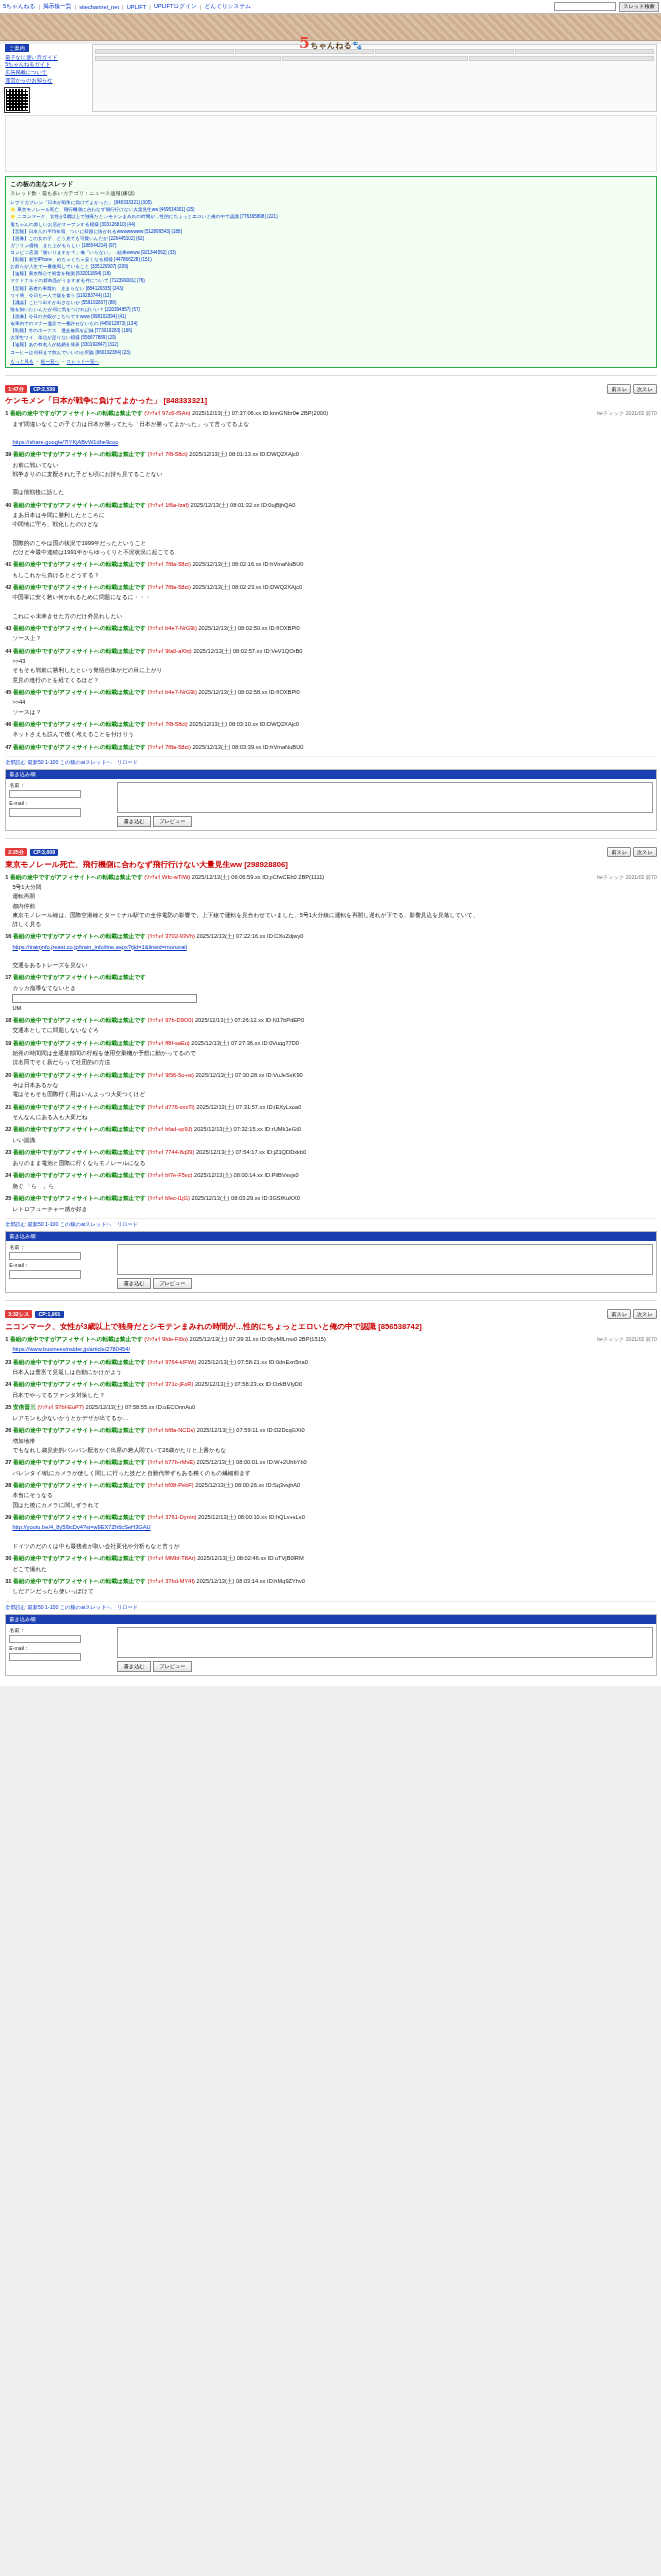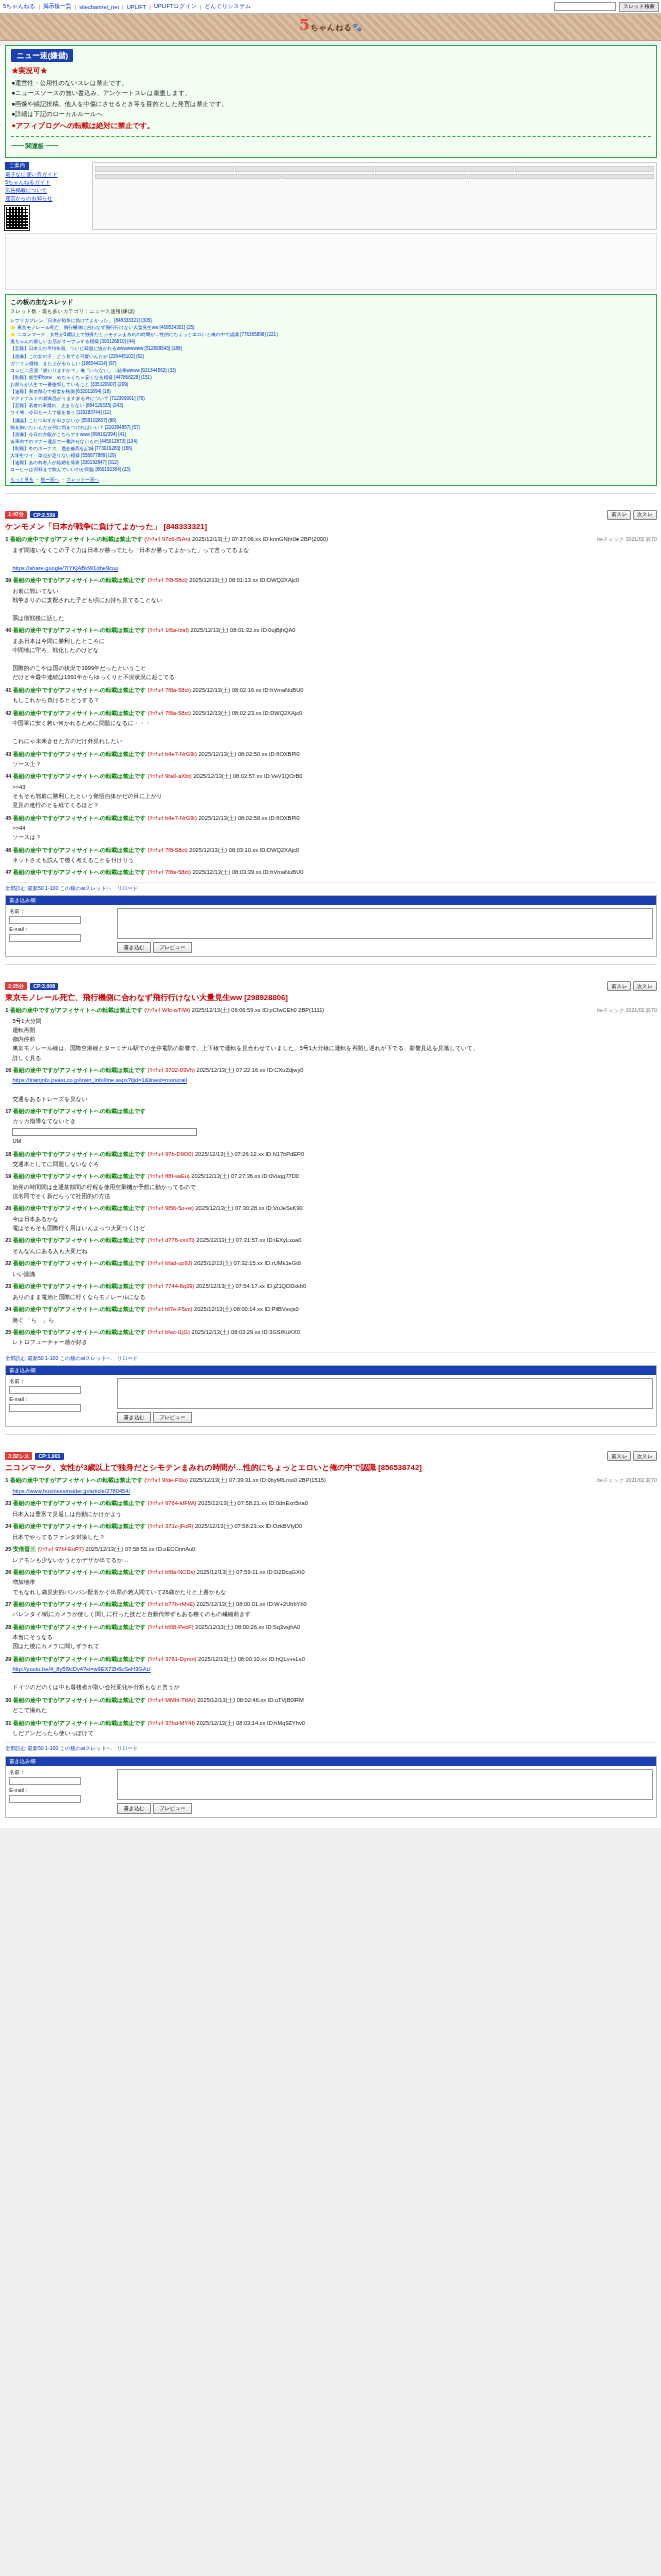--- a/index.html
+++ b/index.html
@@ -45,21 +45,21 @@
   .header-band {
     background-image: repeating-linear-gradient(45deg,#d9bfa3 0 3.1px,#cfae90 3.1px 6.2px);
     height: 27px;
     position: relative;
     border-bottom: 0.5px solid #b89d80;
   }
   .logo {
     position: absolute;
     left: 50%;
     transform: translateX(-50%);
-    top: 1px;
+    top: 19px;
     font-family: "DejaVu Serif", serif;
     font-size: 15.5px;
     color: #e8453c;
     font-weight: bold;
     letter-spacing: 0.5px;
     white-space: nowrap;
   }
   .logo .sub { font-size: 7.7px; color: #5a3a1a; }
   .logo .paw { font-size: 8.2px; color: #f4a; }
 
@@ -138,21 +138,21 @@
     padding: 3.1px 4.1px;
   }
   .hotbox .hdr { font-weight: bold; font-size: 6.2px; margin-bottom: 1px; }
   .hotbox .sub { font-size: 5.2px; color: #333; margin-bottom: 2.1px; }
   .hotlist { font-size: 4.6px; line-height: 1.55; }
   .hotlist a { color: #0033cc; text-decoration: none; }
   .hotfoot { font-size: 4.6px; margin-top: 3.1px; }
   .hotfoot a { color: #0033cc; }
 
   
-  .thread { margin: 7.2px 5.2px 0 5.2px; border-top: 0.5px solid #ddd; padding-top: 16px; }
+  .thread { margin: 7.2px 5.2px 0 5.2px; border-top: 0.5px solid #ddd; padding-top: 8px; }
   .thread-head {
     display: flex; align-items: center; gap: 3.1px; flex-wrap: wrap;
   }
   .badge-time {
     background: #e23b3b; color: #fff; font-size: 5.2px; font-weight: bold;
     padding: 0.5px 3.1px; border-radius: 1px;
   }
   .badge-cp {
     background: #1a3fb0; color: #fff; font-size: 5.2px; font-weight: bold;
     padding: 0.5px 3.1px; border-radius: 1px;
@@ -232,31 +232,20 @@
 </div>
 
 <div class="header-band">
   <div class="logo">
     <span>5</span><span class="sub">ちゃんねる</span><span class="paw">🐾</span>
   </div>
 </div>
 
 <div class="page">
 
-  <div class="newsbox">
-    <h2>ニュー速(嫌儲)</h2>
-    <div class="news-line news-star">★実況可★</div>
-    <div class="news-line news-bullet">●運営性・公用性のないスレは禁止です。</div>
-    <div class="news-line news-bullet">●ニュースソースの無い書込み、アンケートスレは厳重します。</div>
-    <div class="news-line news-bullet">●画像や絵記投稿、他人を中傷にさせるとき等を目的とした発言は禁止です。</div>
-    <div class="news-line news-bullet">●詳細は下記のローカルルールへ</div>
-    <div class="news-line news-red">●アフィブログへの転載は絶対に禁止です。</div>
-    <hr class="news-hr">
-    <div class="news-line news-head2">━━ 関連板 ━━</div>
-  </div>
 
   <div class="inforow">
     <div class="infoleft">
       <div class="ttl">ご案内</div>
       <a href="#">最子なに使い方ガイド</a>
       <a href="#">5ちゃんねるガイド</a>
       <a href="#">広告掲載について</a>
       <a href="#">運営からのお知らせ</a>
       <div class="qr"></div>
     </div>

